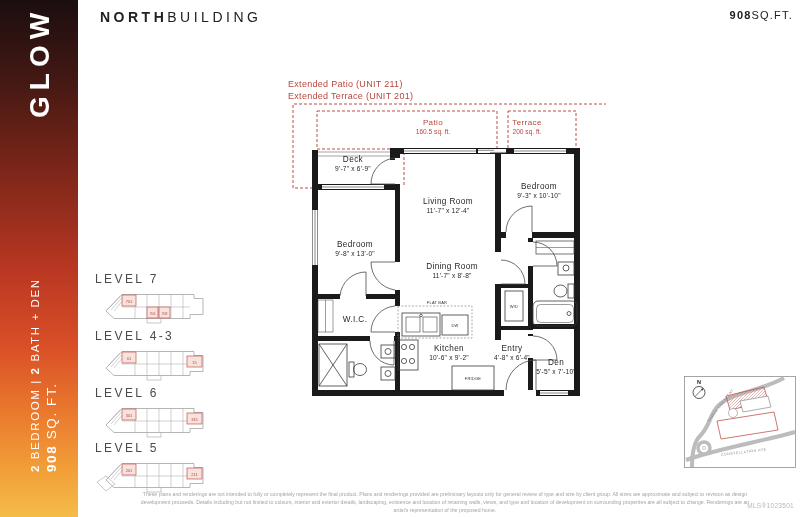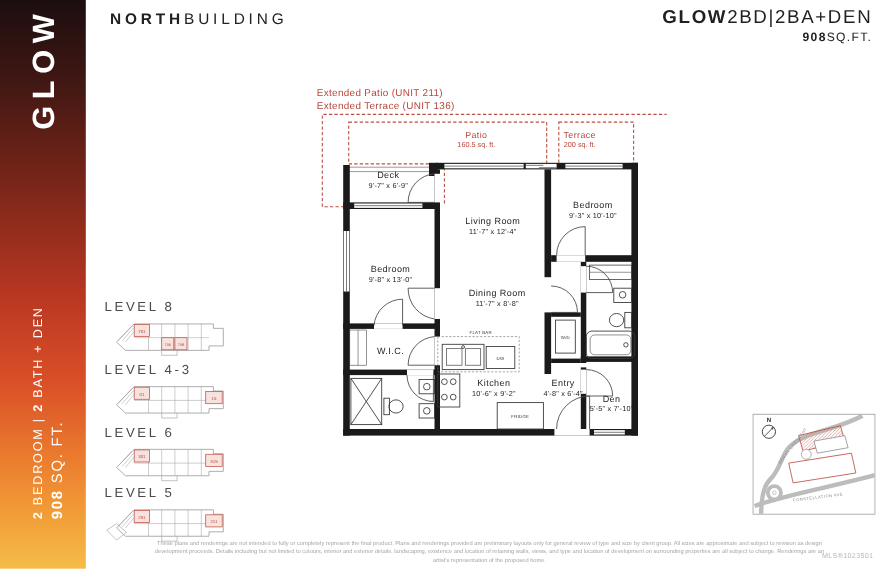--- a/index.html
+++ b/index.html
@@ -51,27 +51,26 @@
 <body>
 
 <div class="sidebar">
   <div class="vert brand">GLOW</div>
   <div class="vert spec"><b>2</b><span> BEDROOM | </span><b>2</b><span> BATH + DEN</span></div>
   <div class="vert sqftv"><b>908</b><span> SQ. FT.</span></div>
 </div>
 
 <div class="bldg-title"><b>NORTH</b><span>BUILDING</span></div>
 <div class="plan-title">
-  <div class="pt1"><b>GLOW</b><span>2BD|2BA+DEN</span></div>
   <div class="pt2"><b>908</b><span>SQ.FT.</span></div>
 </div>
 
 <div class="annot">
   <div>Extended Patio (UNIT 211)</div>
-  <div>Extended Terrace (UNIT 136)</div>
+  <div>Extended Terrace (UNIT 201)</div>
 </div>
 
 <svg class="plansvg" width="320" height="300" viewBox="286 100 320 300">
 
   <g stroke="#bb4f44" stroke-width="1" fill="none" stroke-dasharray="3 2">
     <path d="M313,188 L293,188 L293,104 L630,104 L630,148"></path>
     <rect x="317" y="111" width="180" height="38"></rect>
     <rect x="508" y="111" width="68" height="38"></rect>
     <path d="M404,152 L404,186"></path>
   </g>
@@ -200,21 +199,21 @@
   <text class="rn" x="556" y="365" text-anchor="middle">Den</text>
   <text class="rd" x="556" y="374" text-anchor="middle">5'-5" x 7'-10"</text>
 
   <text class="tiny" x="437" y="304" text-anchor="middle">FLAT BAR</text>
   <text class="tiny" x="473" y="380" text-anchor="middle">FRIDGE</text>
   <text class="tiny" x="514" y="308" text-anchor="middle">W/D</text>
   <text class="tiny" x="455" y="327" text-anchor="middle">DW</text>
 </svg>
 
 <div class="level lv7">
-  <div class="lv-title">LEVEL 8</div>
+  <div class="lv-title">LEVEL 7</div>
   <svg width="112" height="40" viewBox="0 0 112 40">
     <g stroke="#a3a3a3" stroke-width="0.8" fill="none">
       <path d="M11,23 L27,6.5 L99,6.5 L99,10.5 L108,10.5 L108,26.5 L95,26.5 L95,30.5 L19,30.5 Z"></path>
       <path d="M27,19 L95,19" stroke-width="0.5"></path>
       <path d="M40,6.5 L40,30.5 M52,6.5 L52,30.5 M64,6.5 L64,30.5 M76,6.5 L76,30.5 M88,6.5 L88,30.5" stroke-width="0.5"></path>
       <path d="M13,21 L25,8 M16,22 L27,9.5 M19,23 L29,11" stroke-width="0.5"></path>
       <path d="M52,30.5 L52,35 L66,35 L66,30.5" stroke-width="0.6"></path>
     </g>
     <g fill="#f7e2de" stroke="#bf574b" stroke-width="0.7">
       <rect x="27" y="7" width="14" height="11"></rect>

